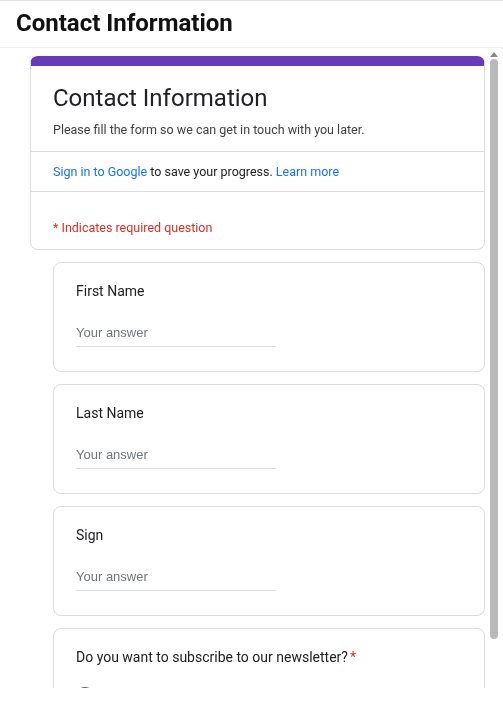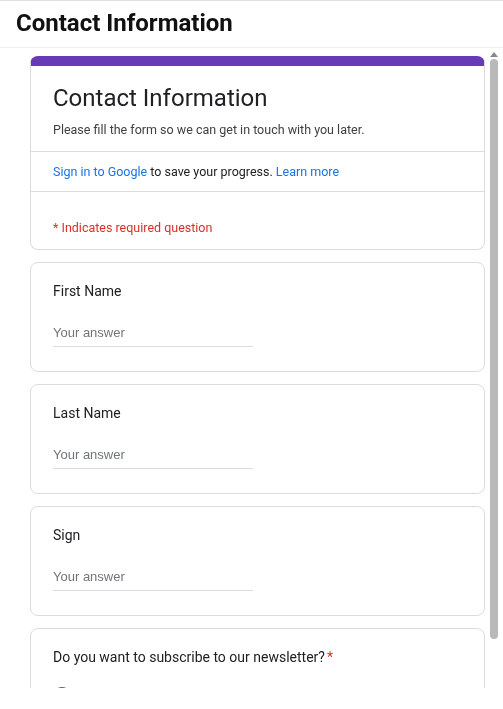--- a/index.html
+++ b/index.html
@@ -64,20 +64,21 @@
   .link { color: #1a73e8; cursor: pointer; }
   .required-row {
     border-top: 1px solid #dadce0;
     margin: 0 -22px;
     padding: 28px 22px 14px 22px;
     font-size: 12.5px;
     color: #d93025;
   }
   .question-card {
     padding: 20px 32px 24px 22px;
+    margin-left: 23px;
   }
   .q-label {
     font-size: 14px;
     color: #202124;
     margin-bottom: 22px;
   }
   .text-input {
     width: 200px;
     border: none;
     border-bottom: 1px solid #dadce0;

